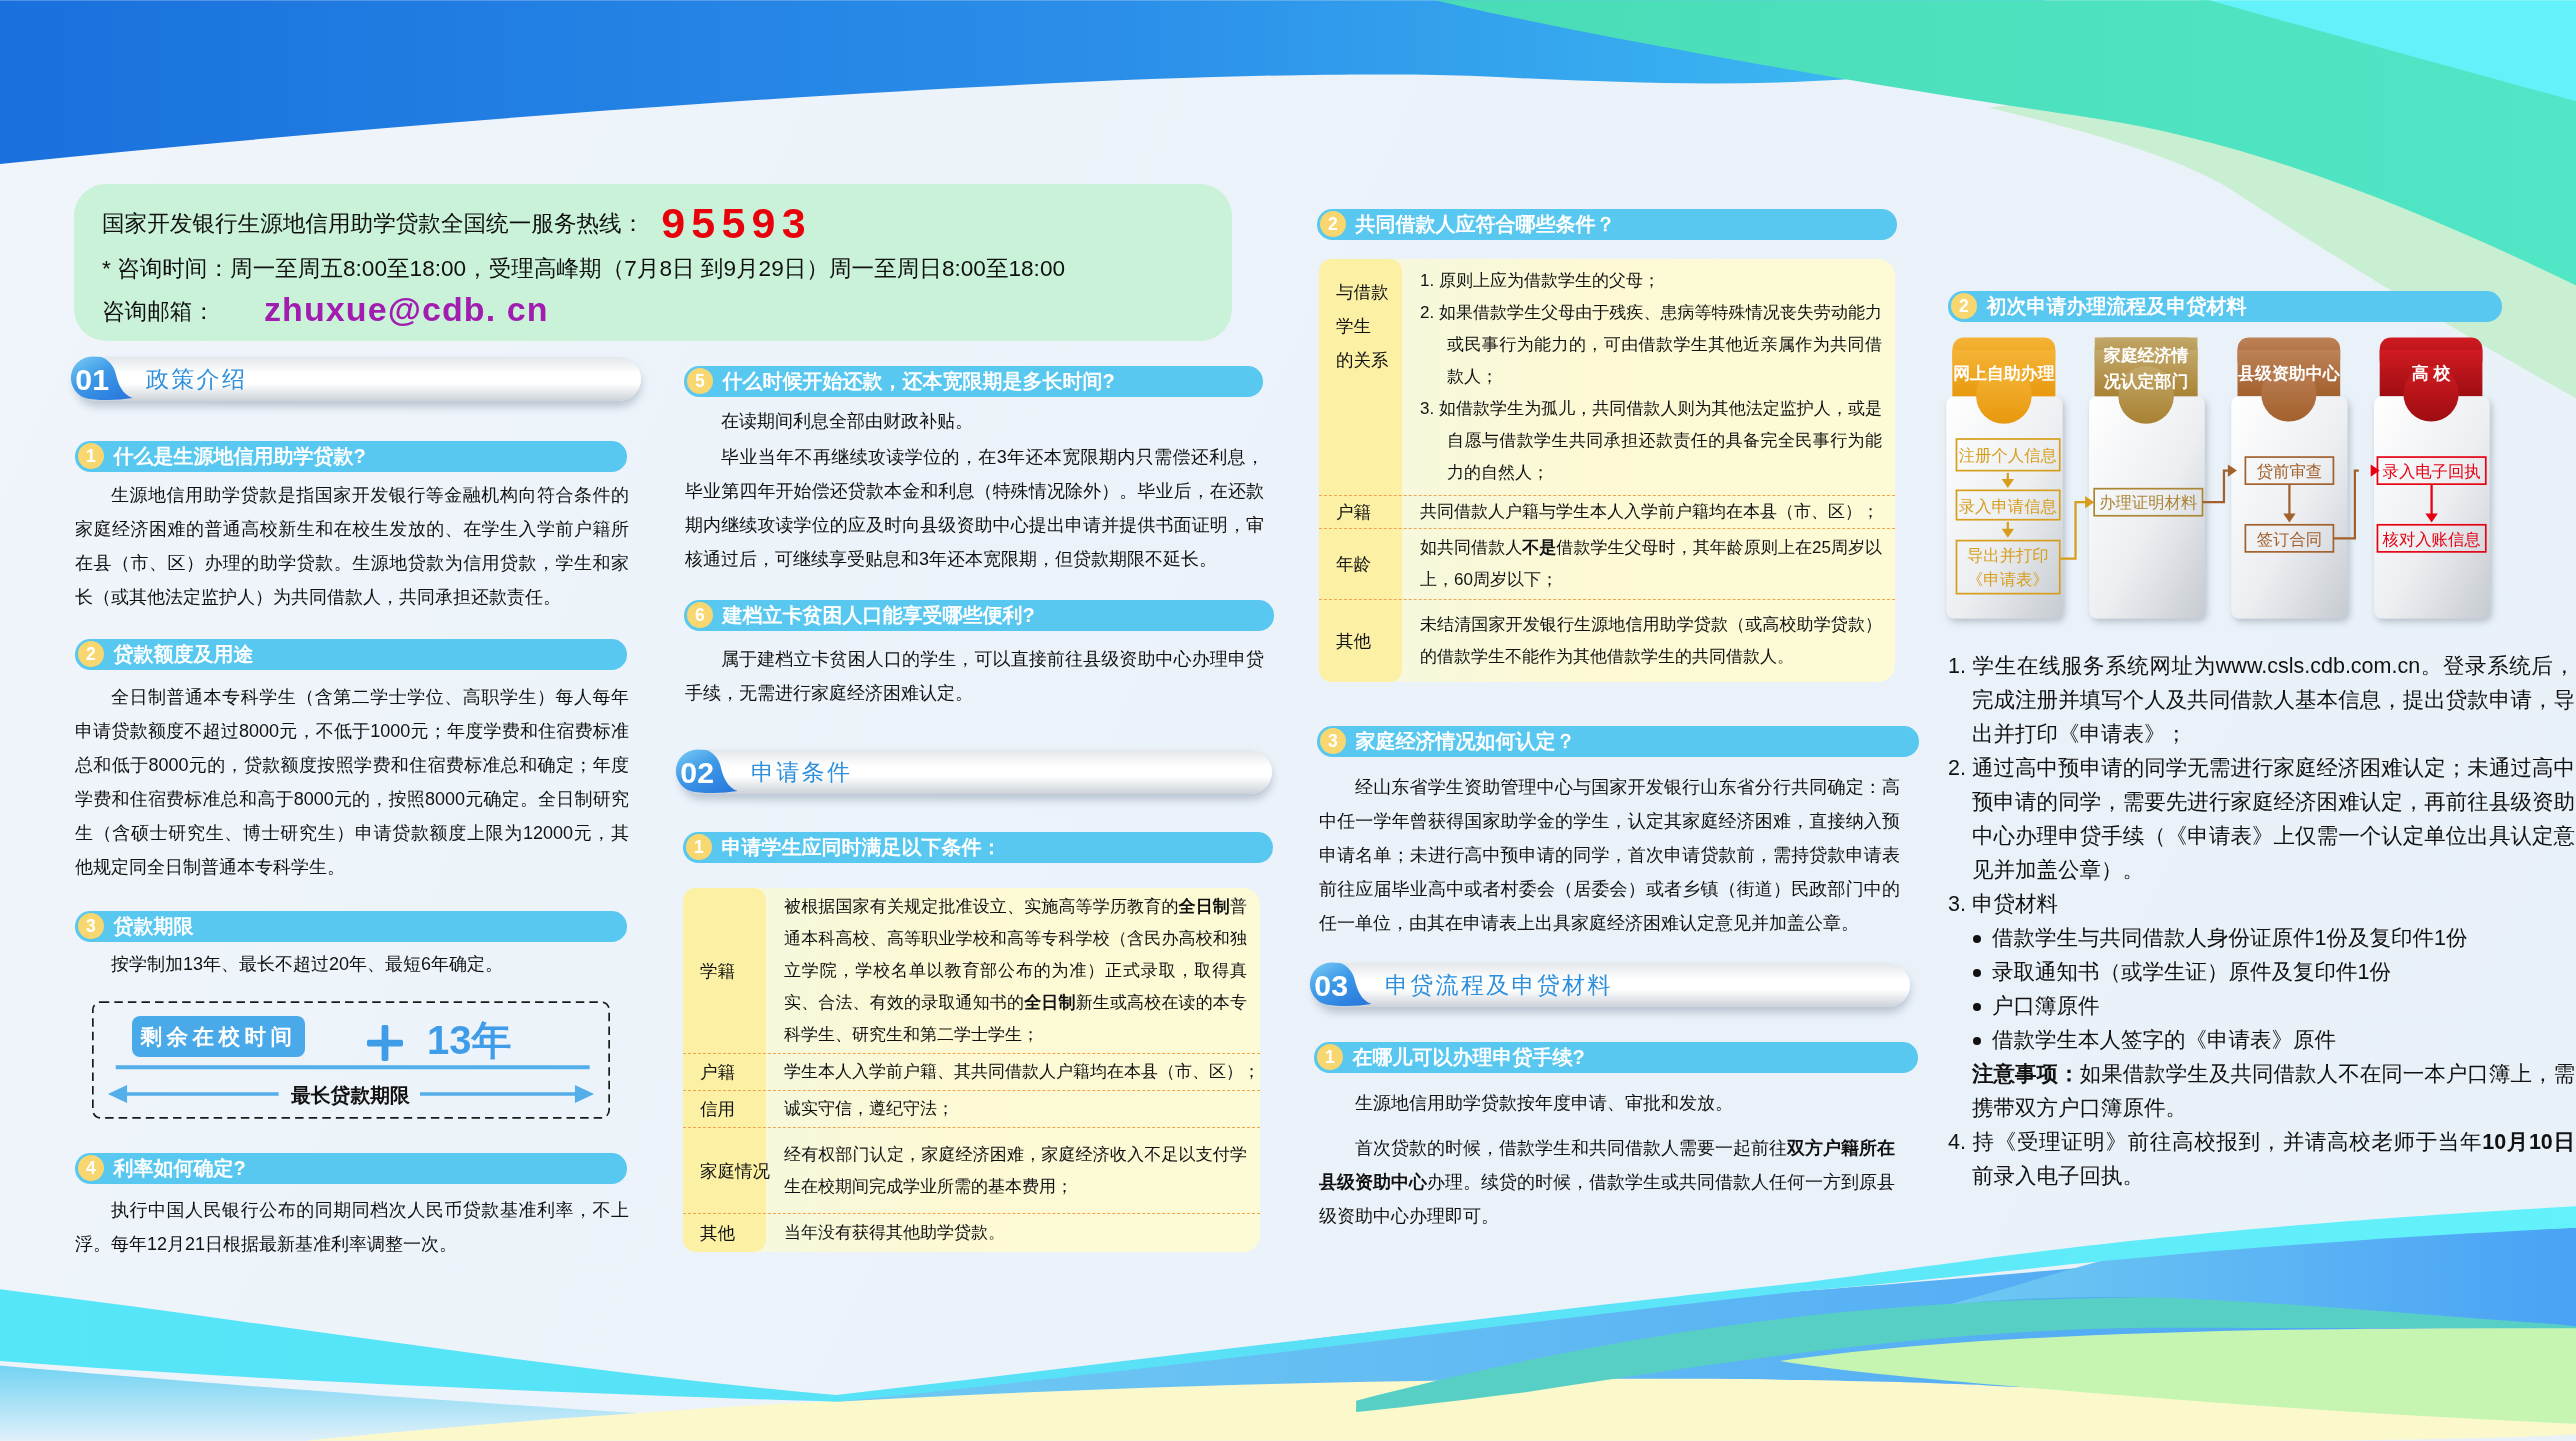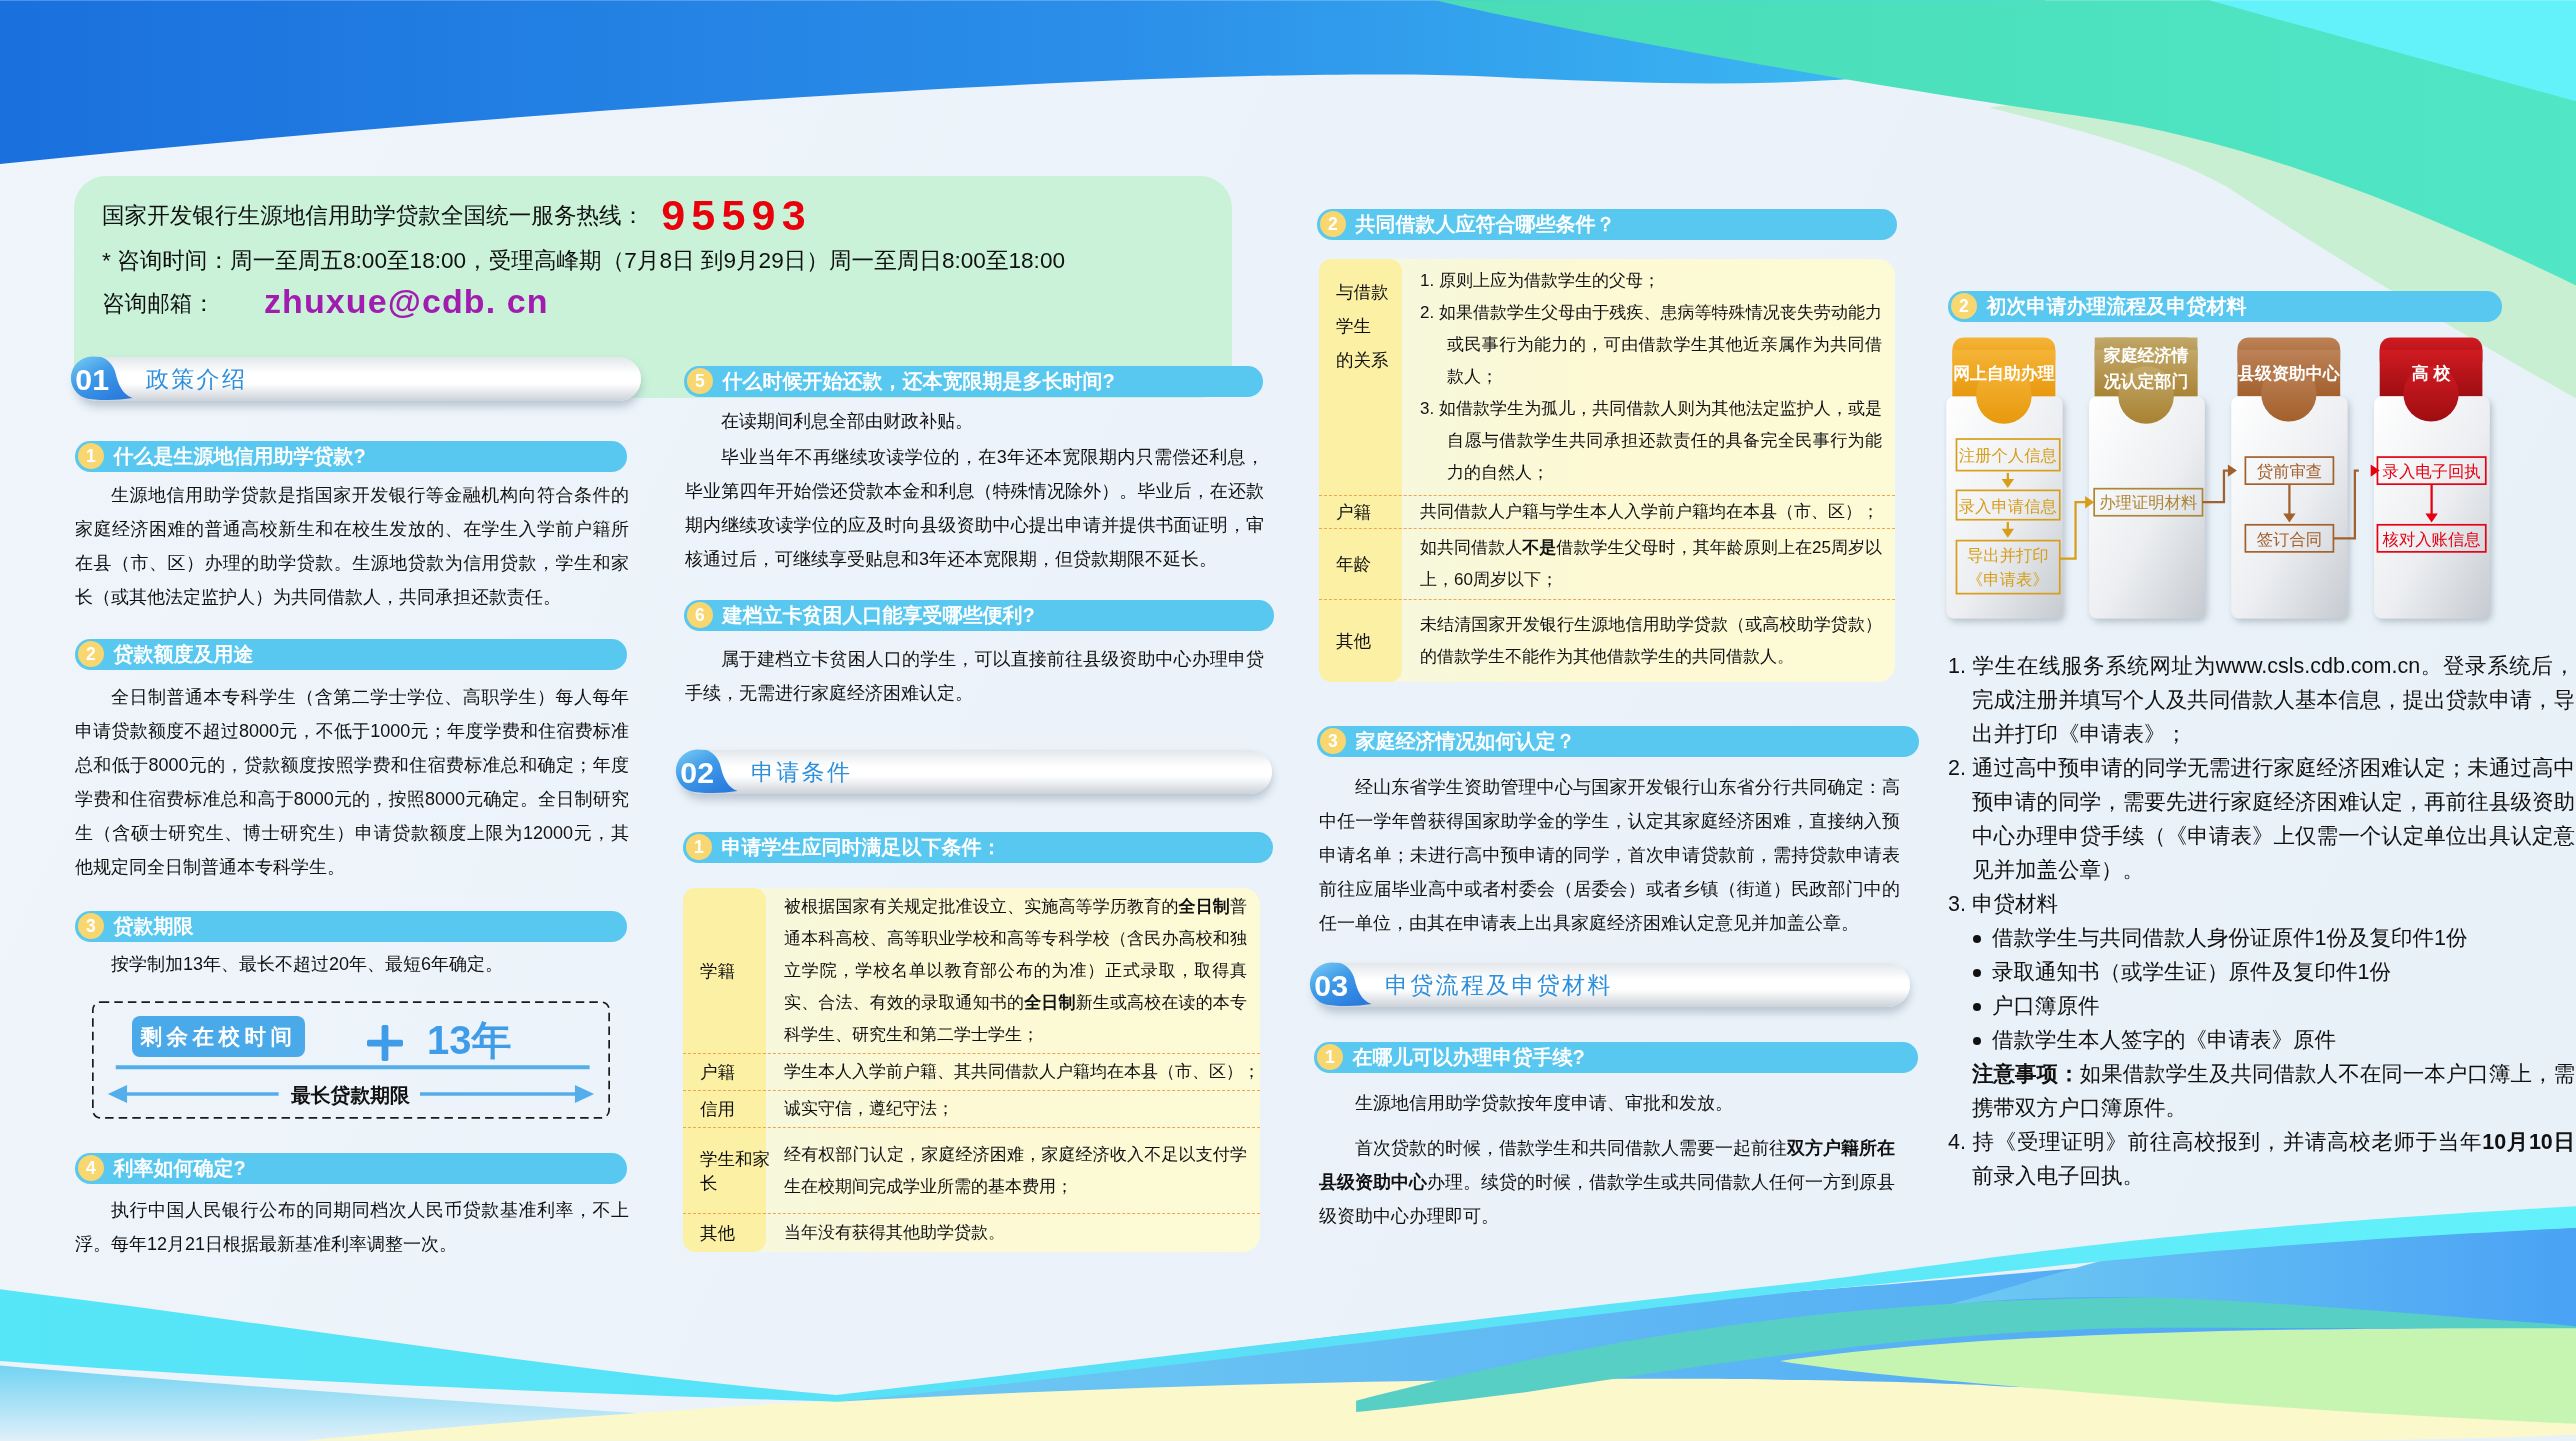--- a/index.html
+++ b/index.html
@@ -1,20 +1,20 @@
 <!DOCTYPE html>
 <html style="font-size:9px"><head><meta charset="utf-8">
 <style>
 *{margin:0;padding:0;box-sizing:border-box}
 html,body{width:2576px;height:1441px;overflow:hidden}
 body{position:relative;font-family:"Liberation Sans",sans-serif;color:#111;
 background:linear-gradient(115deg,#f0f5fb 0%,#ebf2f9 45%,#e9f1f8 100%)}
 svg.deco{position:absolute;left:0;display:block}
 .abs{position:absolute}
-.gbox{position:absolute;left:74px;top:176px;width:1158px;height:222px;border-radius:32px;background:#c9f2d9}
+.gbox{position:absolute;left:74px;top:184px;width:1158px;height:157px;border-radius:32px;background:#c9f2d9}
 .gb1{position:absolute;left:28px;top:15.3px;font-size:22.6px;color:#101010}
 .gb1 b.ph{font-size:43px;color:#e8000b;letter-spacing:6.2px;vertical-align:-6.8px;margin-left:17px}
 .gb2{position:absolute;left:28px;top:69px;font-size:22.6px;color:#101010}
 .gb3{position:absolute;left:28px;top:106px;font-size:22.6px;color:#101010}
 .gb3 b.em{font-size:34px;color:#a21caf;letter-spacing:1.1px;vertical-align:-2.3px;margin-left:49px}
 .banner{position:absolute;height:44px;border-radius:22px;background:linear-gradient(180deg,#e3e7eb 0%,#ffffff 38%,#ffffff 60%,#ccd2d9 100%);box-shadow:0 5.7px 8px rgba(110,130,150,.4)}
 .banner .ttl{position:absolute;left:71px;top:50%;transform:translateY(-50%);font-size:23px;font-weight:normal;color:#2e8fdc;letter-spacing:2.3px}
 .banner svg.tab{position:absolute;left:-1.1px;top:-1.7px;overflow:visible}
 .p{position:absolute;height:30.5px;background:#58c8f1;border-radius:15.3px;color:#fff;font-weight:bold;font-size:20px;display:flex;align-items:center;white-space:nowrap}
 .p .n{flex:none;width:26px;height:26px;border-radius:50%;background:#f8d670;margin:0 9.6px 0 2.8px;display:flex;align-items:center;justify-content:center;font-size:17.5px;color:#fff}
@@ -143,21 +143,21 @@
     </div>
  <div class="row" style="height:37px">
       <div class="rl">户籍</div>
       <div class="rc nw">学生本人入学前户籍、其共同借款人户籍均在本县（市、区）；</div>
     </div>
  <div class="row" style="height:37px">
       <div class="rl">信用</div>
       <div class="rc nw">诚实守信，遵纪守法；</div>
     </div>
  <div class="row" style="height:86px">
-      <div class="rl">学生和家长</div>
+      <div class="rl">家庭情况</div>
       <div class="rc">经有权部门认定，家庭经济困难，家庭经济收入不足以支付学生在校期间完成学业所需的基本费用；</div>
     </div>
  <div class="row" style="height:38px">
       <div class="rl">其他</div>
       <div class="rc nw">当年没有获得其他助学贷款。</div>
     </div>
 </div>
 
 <div class="p" style="left:1317px;top:209px;width:580px"><span class="n">2</span>共同借款人应符合哪些条件？</div>
 <div class="tbl" style="left:1319px;top:259px;width:576px">

